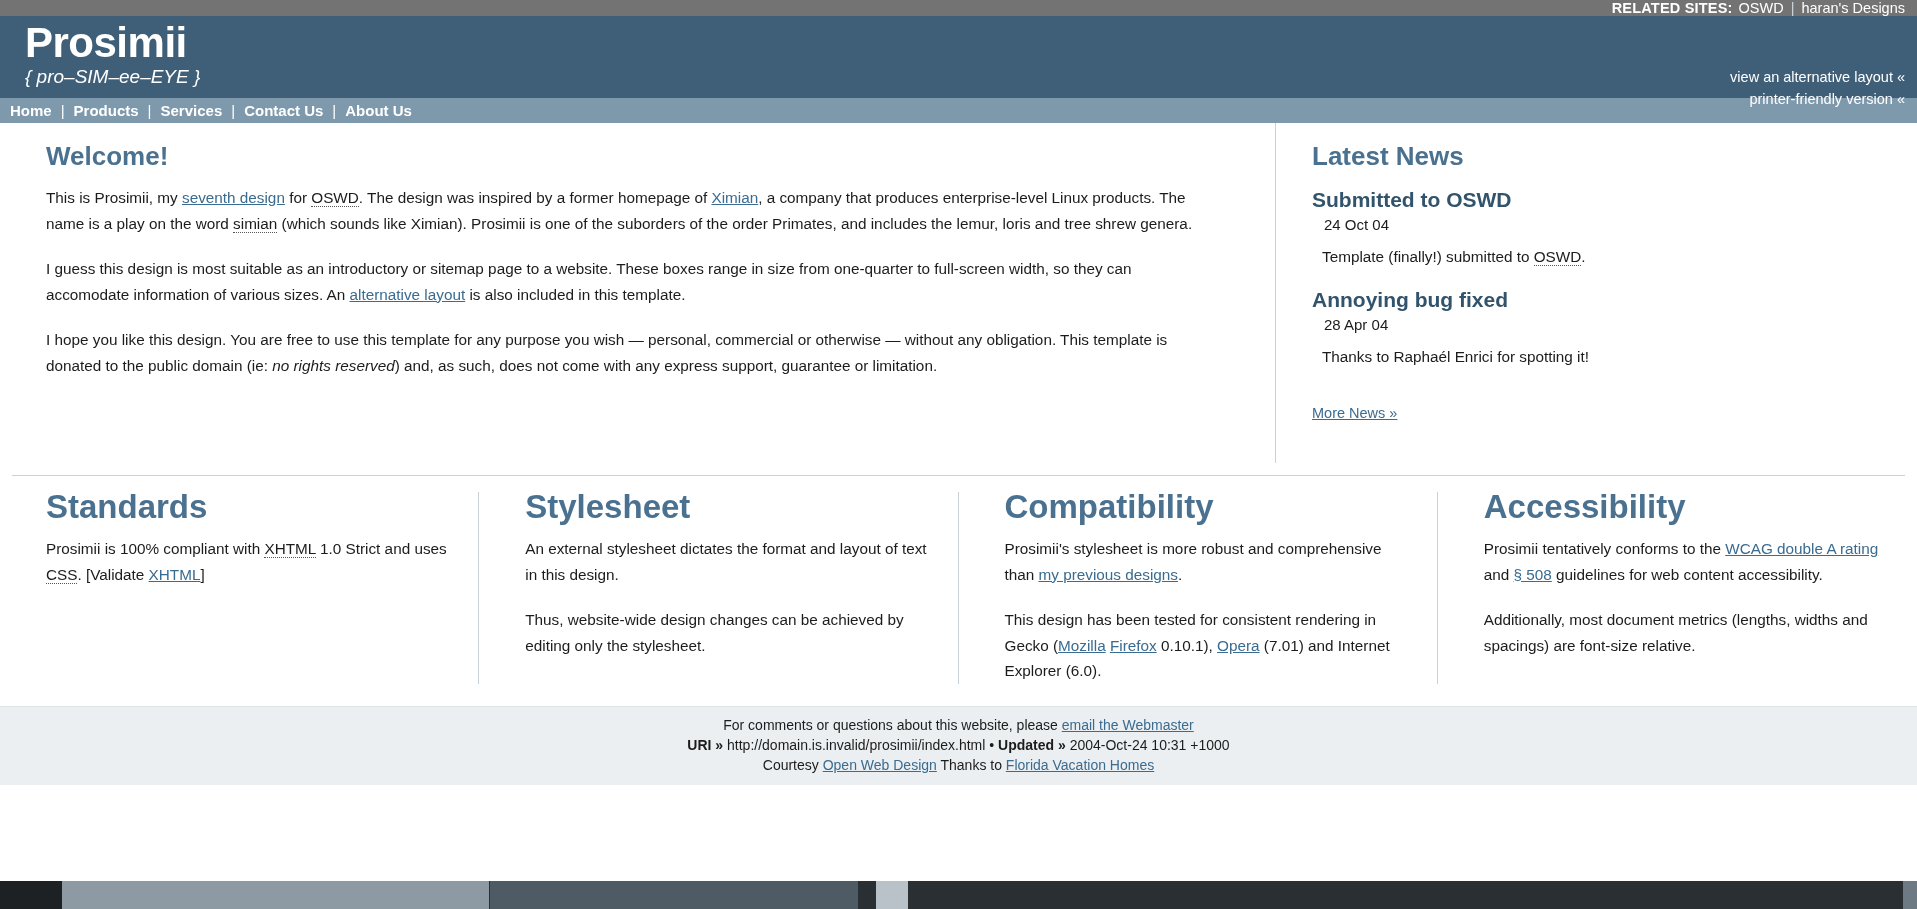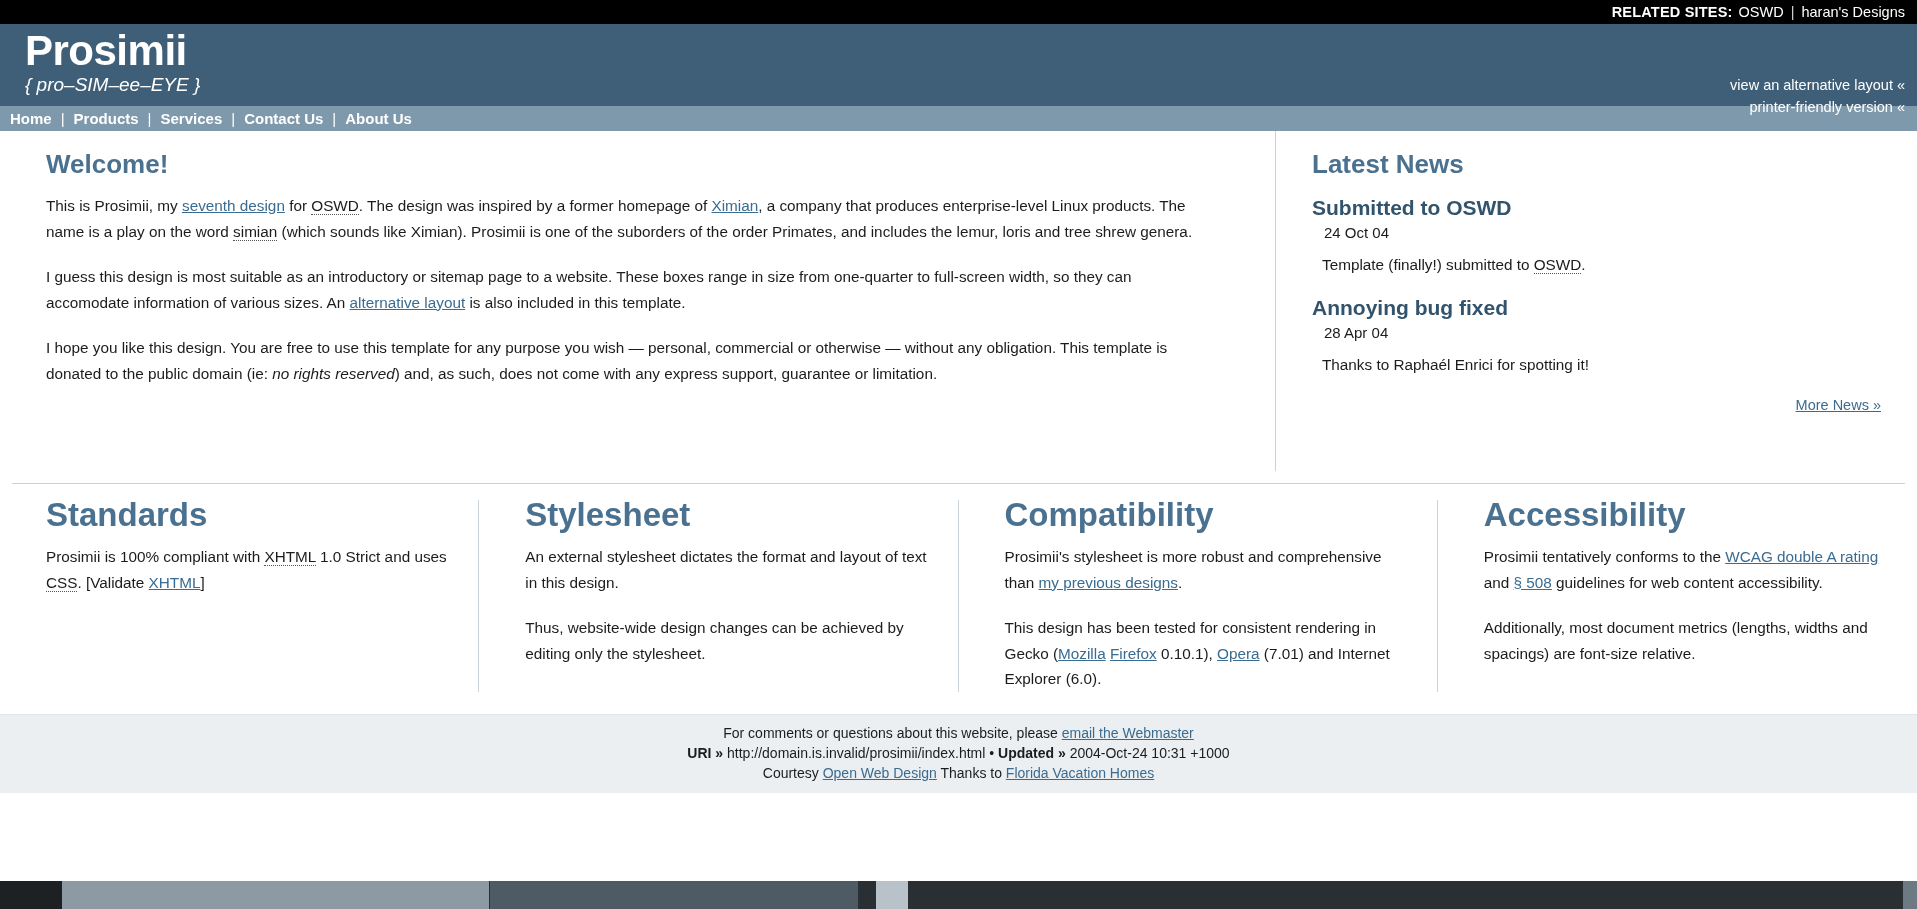--- a/index.html
+++ b/index.html
@@ -11,22 +11,22 @@
   }
   body {
     width: 1917px;
     height: 909px;
     overflow: hidden;
     position: relative;
   }
 
   
   .relatedbar {
-    height: 24px;
-    background: #000000;
+    height: 16px;
+    background: #737373;
     color: #ffffff;
     display: flex;
     align-items: center;
     justify-content: flex-end;
     padding-right: 12px;
     font-size: 14.5px;
   }
   .relatedbar .label {
     font-weight: bold;
     letter-spacing: 0.2px;
@@ -156,22 +156,22 @@
     color: #1c1c1c;
     margin: 3px 0 0 12px;
   }
   .news .body {
     font-size: 15.3px;
     line-height: 24px;
     color: #1c1c1c;
     margin: 12px 0 0 10px;
   }
   .news .more {
-    text-align: right;
-    margin-top: 20px;
+    text-align: left;
+    margin-top: 36px;
     font-size: 14.5px;
   }
   .news .more a { color: #3a6b90; text-decoration: underline; }
 
   
   .hr {
     border: 0;
     border-top: 1px solid #c9d2d8;
     margin: 12px 12px 0 12px;
   }

